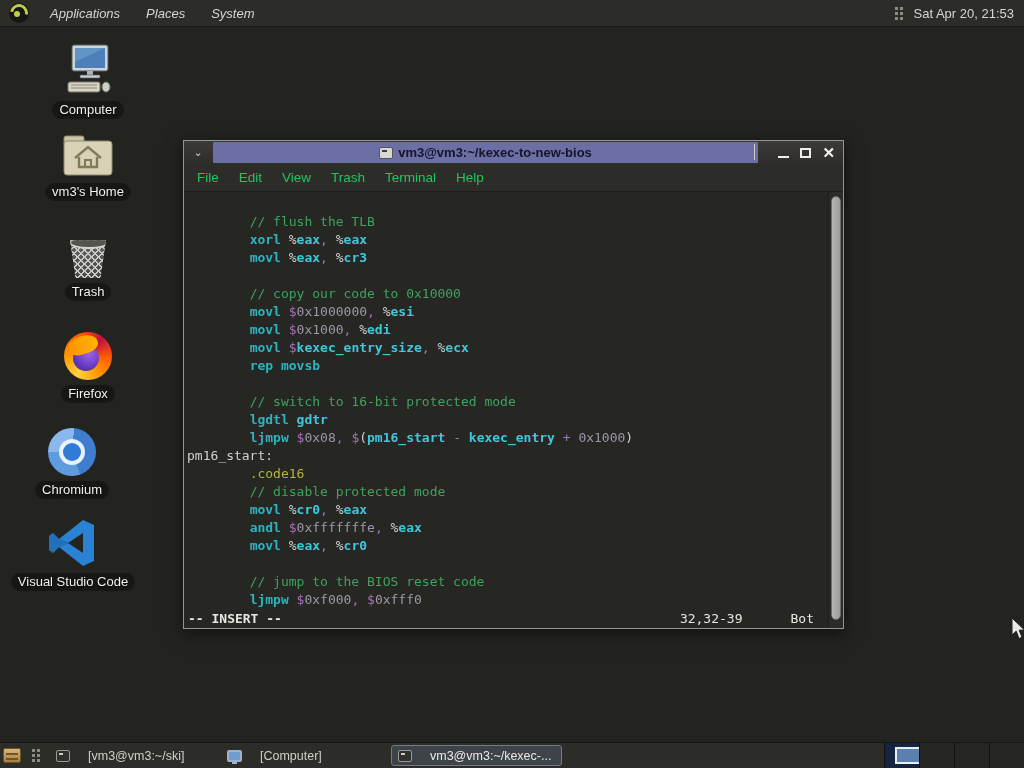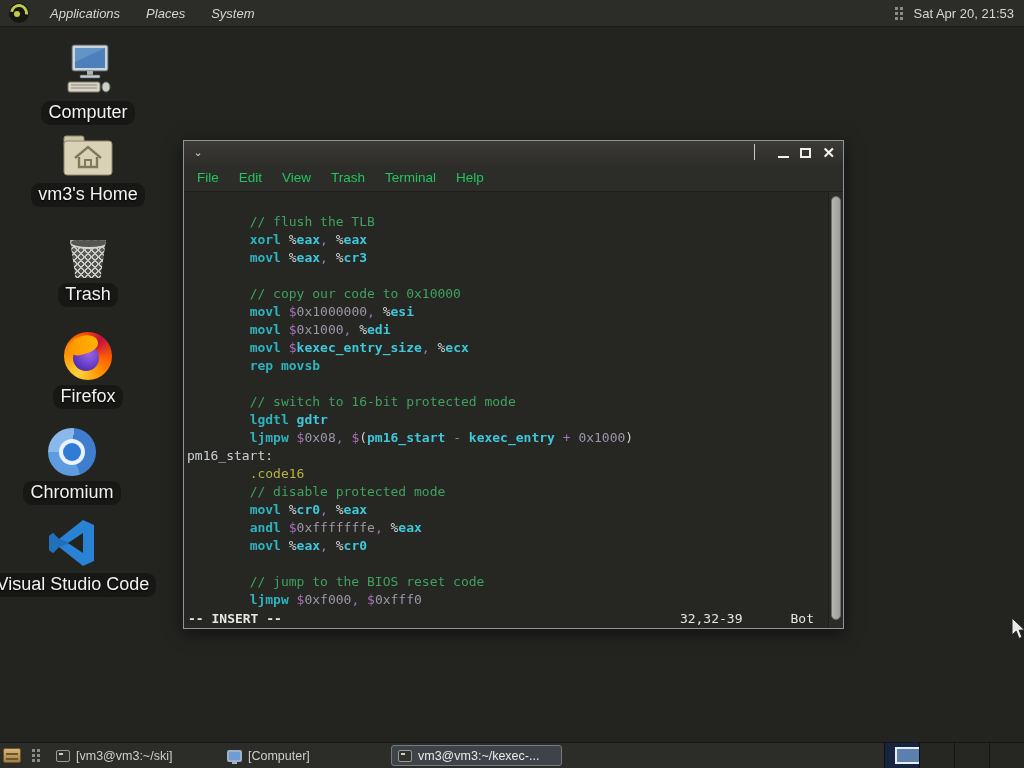--- a/index.html
+++ b/index.html
@@ -22,21 +22,21 @@
   .panel-menu { padding:0 13px; height:100%; display:flex; align-items:center; cursor:default;font-style:italic; }
   .panel-spacer { flex:1; }
   .dots-handle { display:grid; grid-template-columns:3px 3px; grid-gap:2px; margin:0 7px; }
   .dots-handle i { width:3px; height:3px; background:#8b8b86; display:block; }
   .panel-clock { padding:0 10px 0 4px; font-size:13px; }
 
   
   .desk-icon { position:absolute; width:116px; display:flex; flex-direction:column;
     align-items:center; cursor:default; }
   .desk-icon .art { height:52px; display:flex; align-items:flex-end; justify-content:center; }
-  .desk-icon .lbl { margin-top:5px; font-size:18px; color:#f2f2ef;
+  .desk-icon .lbl { margin-top:5px; font-size:13px; color:#f2f2ef;
     background:rgba(15,15,12,0.55); padding:1px 7px 2px; border-radius:9px;
     white-space:nowrap; text-shadow:0 1px 2px #000; }
 
   .tr-basket { width:38px; height:42px; position:relative;
     background:
       repeating-linear-gradient(45deg,#c9c9c6 0 1.5px,transparent 1.5px 5px),
       repeating-linear-gradient(-45deg,#c9c9c6 0 1.5px,transparent 1.5px 5px),
       linear-gradient(#6a6a66,#474744);
     clip-path:polygon(3% 10%, 97% 10%, 83% 100%, 17% 100%); }
   .tr-basket::before { content:""; position:absolute; left:0; top:0; width:36px; height:9px;
@@ -100,21 +100,21 @@
   .scroll-thumb { position:absolute; left:2px; top:4px; width:10px; height:424px;
     background:linear-gradient(90deg,#b5b5b2,#9d9d99); border-radius:5px; border:1px solid #6e6e6a; }
 
   
   .taskbar { position:absolute; left:0; bottom:0; width:1024px; height:26px;
     background:#2c2c29; border-top:1px solid #161614; display:flex; align-items:center; }
   .drawer-ico { width:18px; height:15px; margin:0 4px 0 3px; background:linear-gradient(#d8b77a,#a47e42);
     border:1px solid #6e5426; border-radius:2px; position:relative; }
   .drawer-ico::before { content:""; position:absolute; left:2px; top:4px; right:2px; height:1.5px; background:#6e5426; }
   .drawer-ico::after { content:""; position:absolute; left:2px; top:9px; right:2px; height:1.5px; background:#6e5426; }
-  .task-btn { width:171px; height:21px; display:flex; align-items:center; gap:6px;
+  .task-btn { width:171px; height:21px; display:flex; align-items:center; gap:18px;
     padding:0 6px; font-size:12.5px; color:#cfcfca; cursor:pointer; border:1px solid transparent;
     border-radius:3px; white-space:nowrap; overflow:hidden; }
   .task-btn.active { background:#3e434a; border-color:#767b82; color:#e9e9e6; }
   .mini-term { flex:0 0 14px; width:14px; height:12px; background:#30302c; border:1px solid #9a9a95;
     border-radius:2px; position:relative; }
   .mini-term::before { content:""; position:absolute; left:2px; top:2px; width:4px; height:2px; background:#cfcfca; }
   .mini-monitor { flex:0 0 15px; width:15px; height:12px; border:2px solid #9fb3c8; border-radius:2px;
     background:#6f9cd1; position:relative; }
   .mini-monitor::after { content:""; position:absolute; left:3px; bottom:-4px; width:5px; height:2px; background:#9fb3c8; }
 
@@ -206,20 +206,26 @@
       <path fill="#232420" d="M35 15 L20 25 L35 35 Z"></path>
     </svg>
   </div>
   <div class="lbl">Visual Studio Code</div>
 </div>
 
 <div class="term-window">
   <div class="titlebar">
     <div class="tb-shade">
       <span>⌄</span>
+    </div>
+    <div class="tb-band">
+      <div class="tb-title">
+        <span class="term-ico"></span>
+        <span>vm3@vm3:~/kexec-to-new-bios</span>
+      </div>
     </div>
     <div class="tb-sep"></div>
     <div class="tb-controls">
       <div class="btn-min"></div>
       <div class="btn-max"></div>
       <div class="btn-close">✕</div>
     </div>
   </div>
 
   <div class="menubar">

